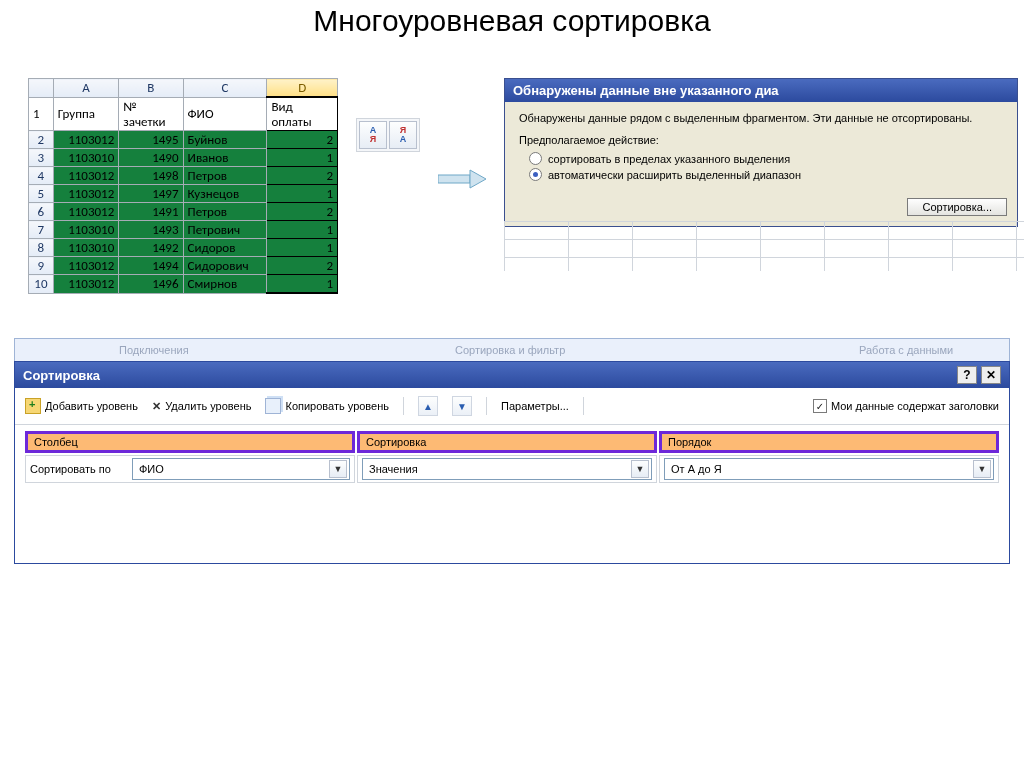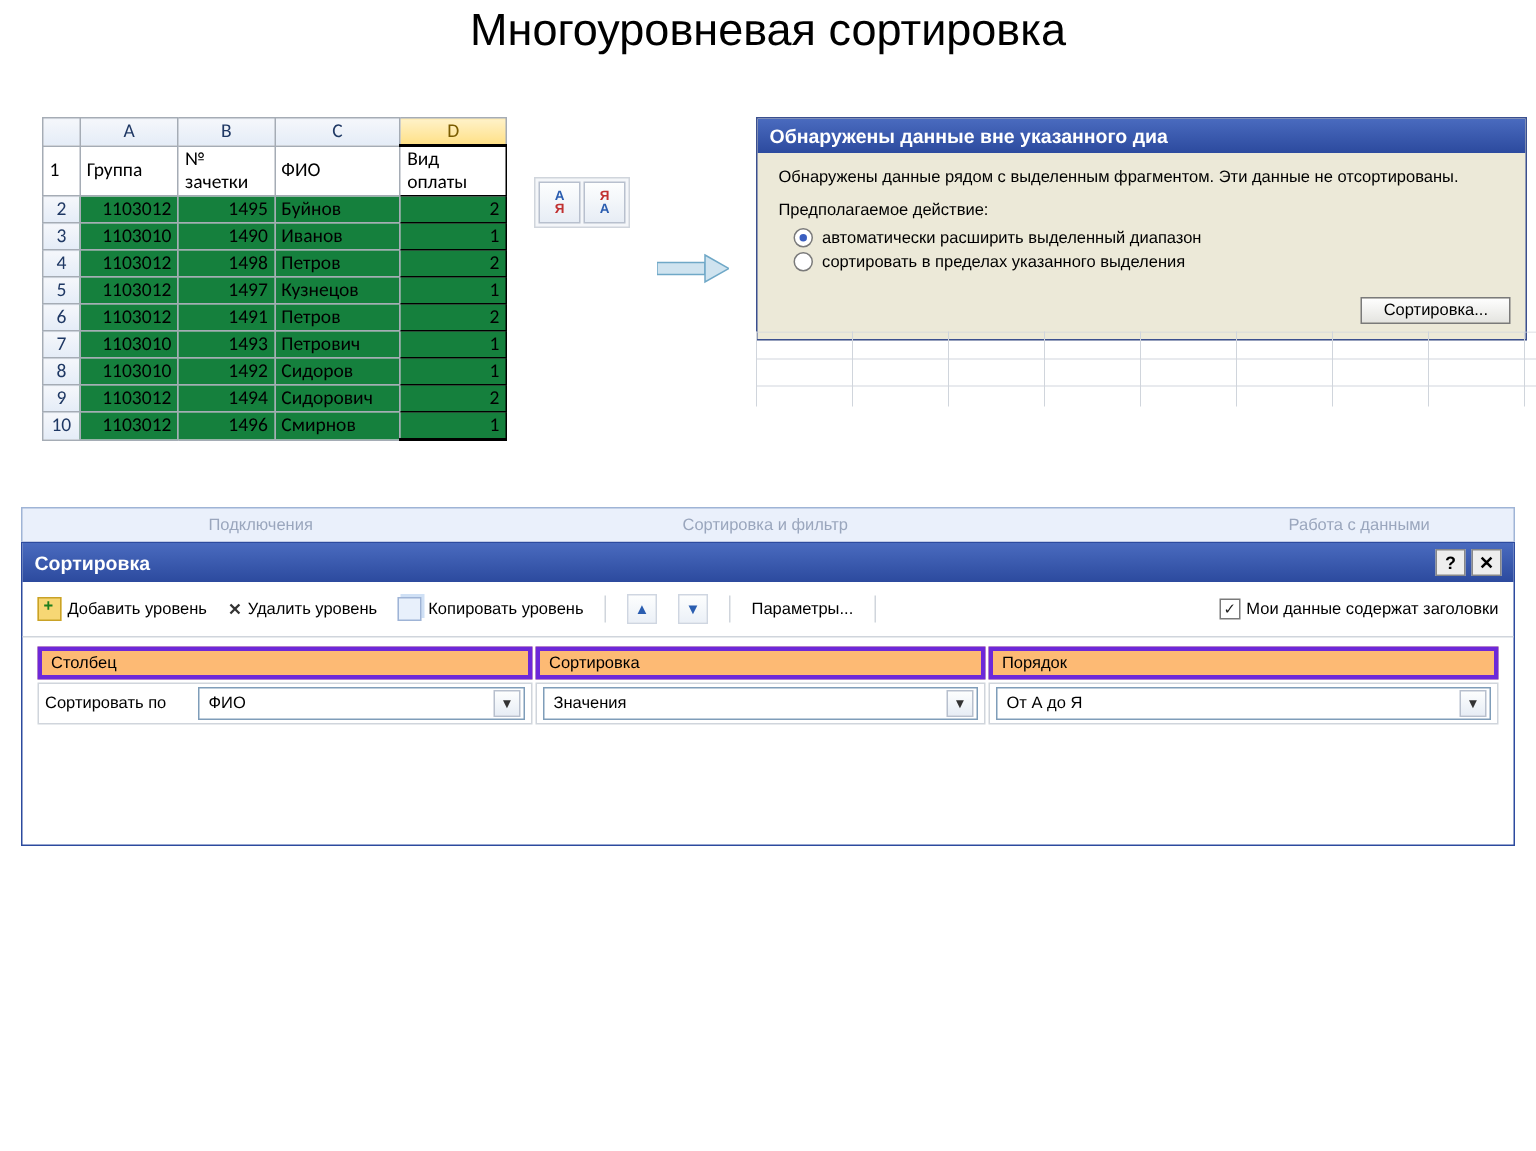--- a/index.html
+++ b/index.html
@@ -300,40 +300,40 @@
     </svg>
   </div>
 
   <div>
     <div class="warn-dialog">
       <div class="warn-title">Обнаружены данные вне указанного диа</div>
       <div class="warn-body">
         <p>Обнаружены данные рядом с выделенным фрагментом. Эти данные не отсортированы.</p>
         <div class="lbl">Предполагаемое действие:</div>
         <div class="radio-row">
+           <span class="radio-dot"></span>
+           <span>сортировать в пределах указанного выделения</span>
+        </div>
+        <div class="radio-row">
            <span class="radio-dot on"></span>
            <span>автоматически расширить выделенный диапазон</span>
         </div>
-        <div class="radio-row">
-           <span class="radio-dot"></span>
-           <span>сортировать в пределах указанного выделения</span>
-        </div>
       </div>
       <div class="warn-foot">
         <button class="btn">Сортировка...</button>
       </div>
     </div>
     <div class="gridbg"></div>
   </div>
 
 </div>
 
 <div class="sortdlg-wrap">
   <div class="ribbon-strip">
-    <span style="left:124px">Подключения</span>
+    <span style="left:104px">Подключения</span>
     <span style="left:440px">Сортировка и фильтр</span>
     <span style="left:844px">Работа с данными</span>
   </div>
   <div class="sortdlg">
     <div class="title">
       <span>Сортировка</span>
       <div class="title-icons">
         <span class="title-ic">?</span>
         <span class="title-ic">✕</span>
       </div>

